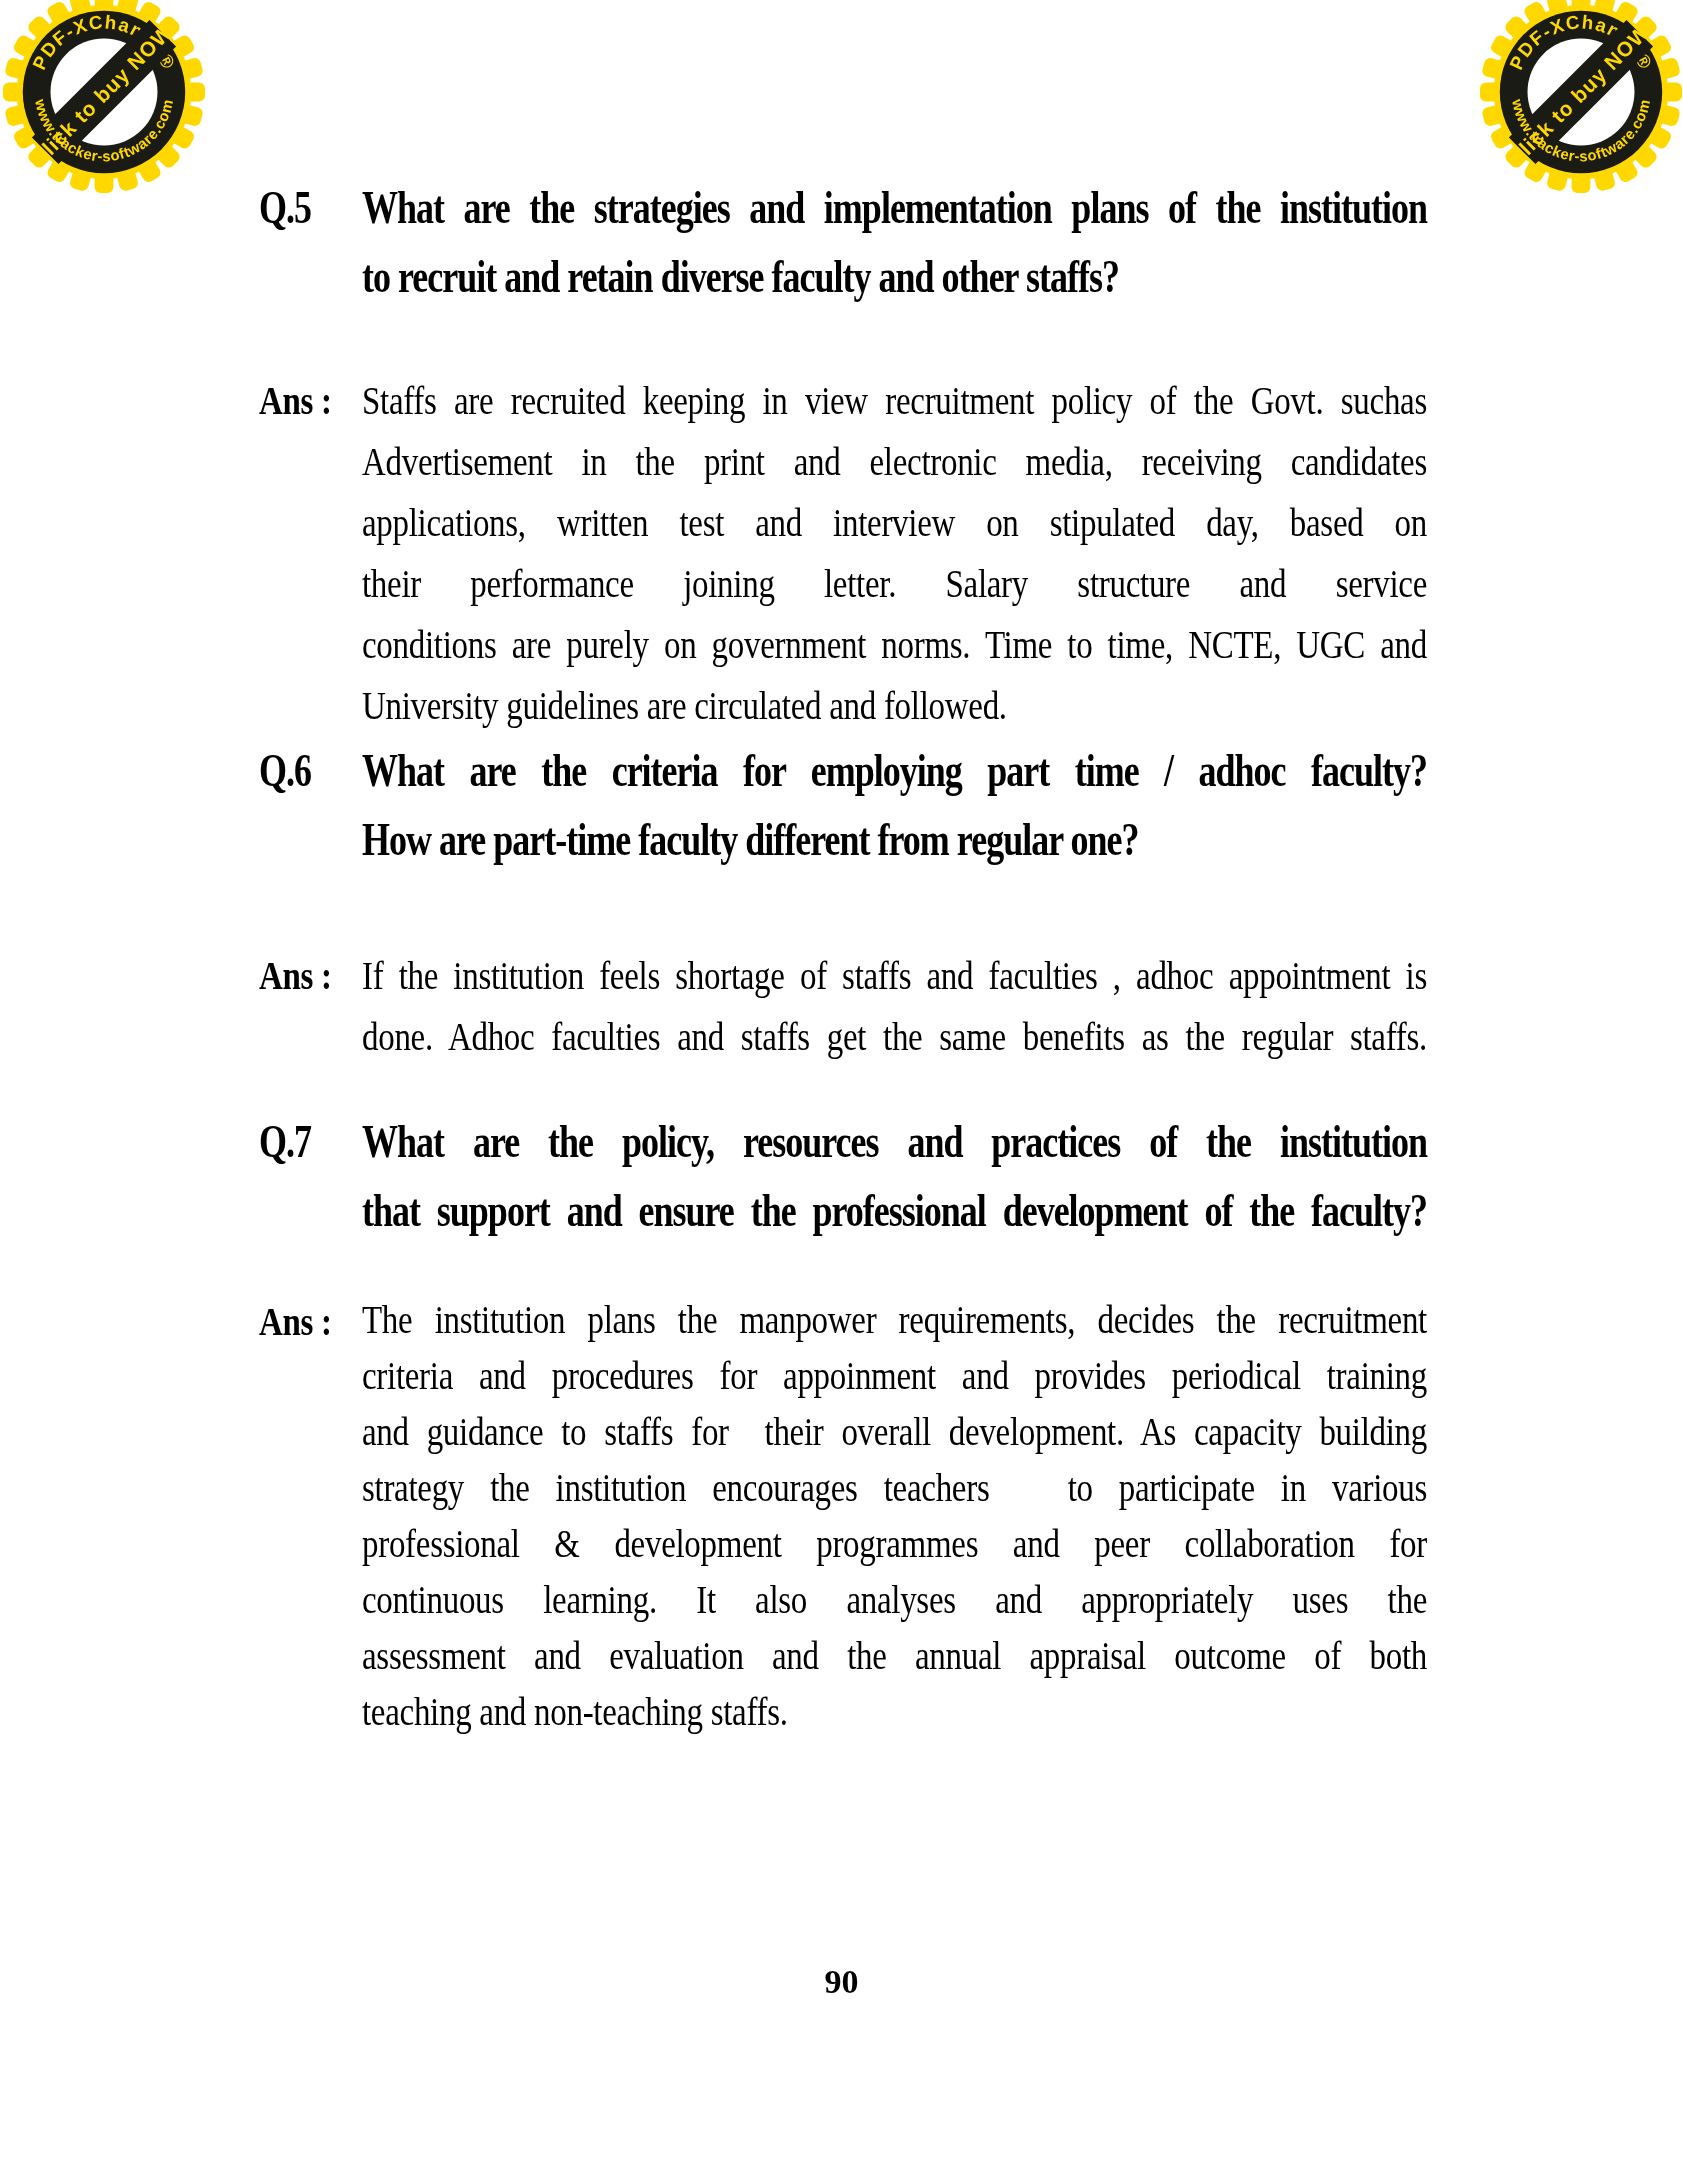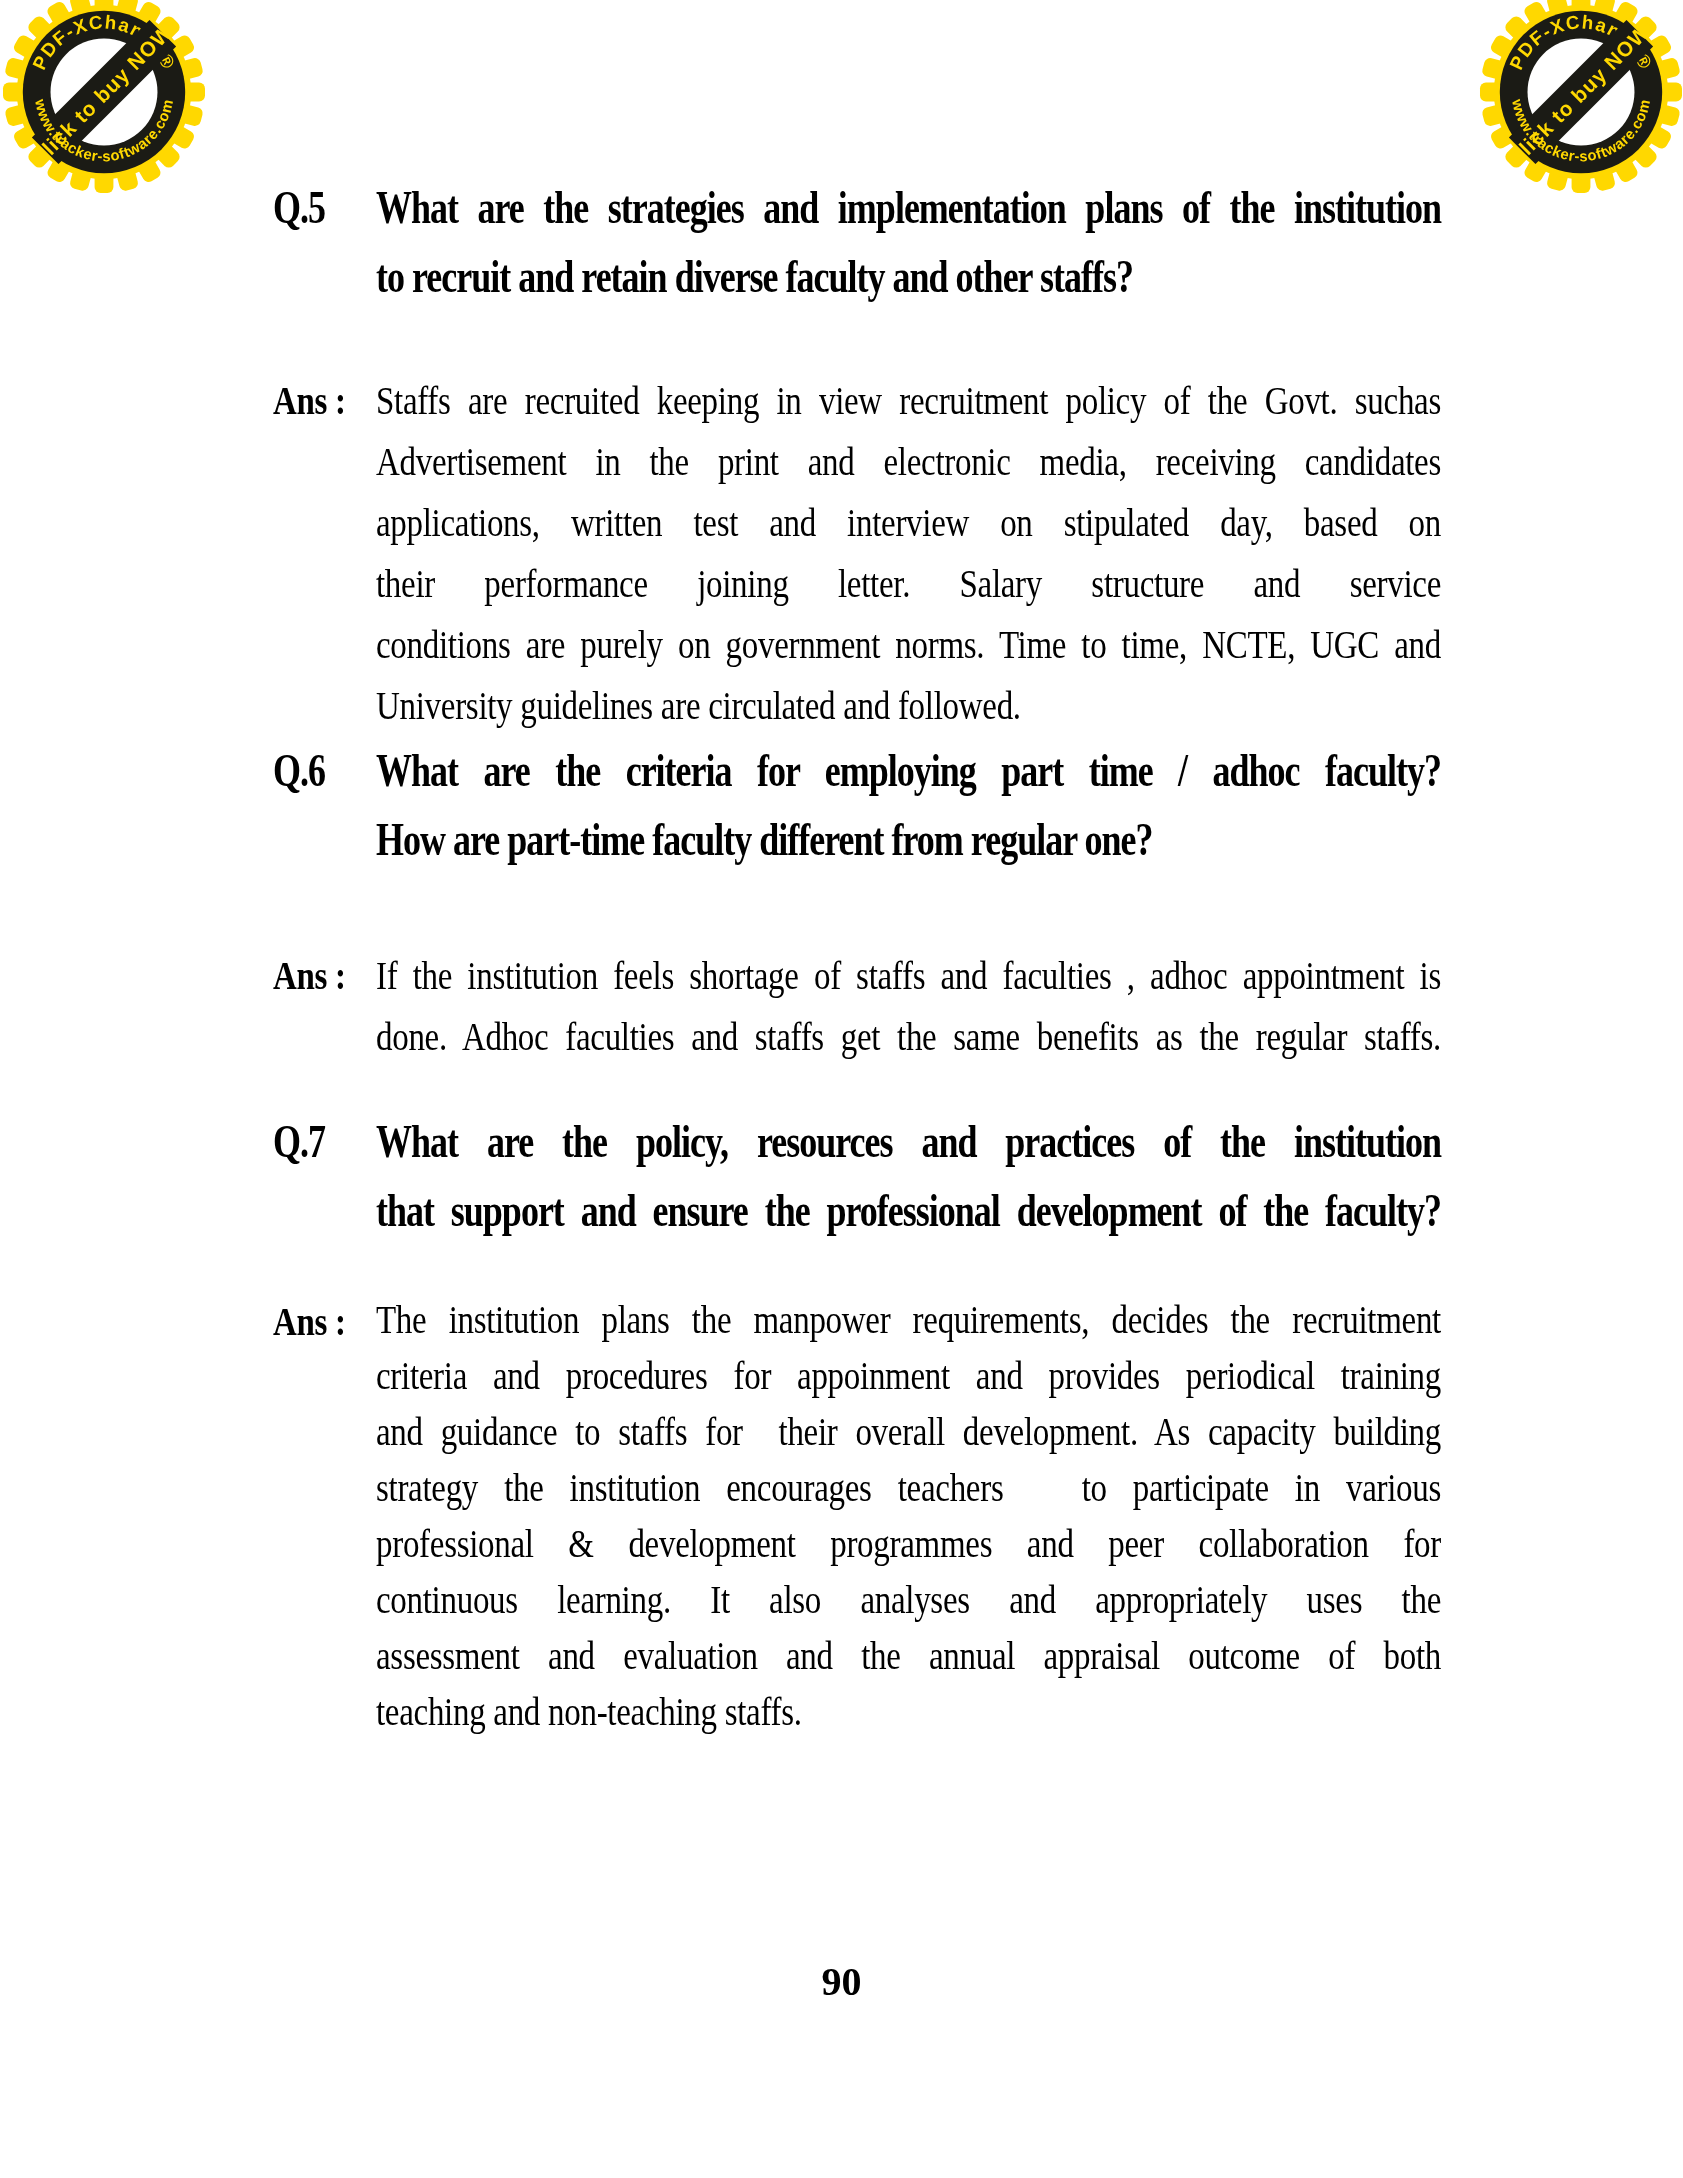--- a/index.html
+++ b/index.html
@@ -11,21 +11,21 @@
 
   
   .stamp{position:absolute;top:-10px;}
   .stamp.left{left:2px;}
   .stamp.right{left:1479px;}
   .arc-brand{font-family:"Liberation Sans",sans-serif;font-weight:bold;font-size:19px;letter-spacing:1.5px;fill:#FFD800;}
   .arc-url{font-family:"Liberation Sans",sans-serif;font-weight:bold;font-size:15px;letter-spacing:0.5px;fill:#FFD800;}
   .band-text{font-family:"Liberation Sans",sans-serif;font-weight:bold;font-size:21px;letter-spacing:1px;fill:#FFD800;}
 
   
-  .content{position:absolute;left:273px;top:174px;width:1168px;}
+  .content{position:absolute;left:259px;top:174px;width:1168px;}
   .row{display:flex;align-items:flex-start;}
   .row .label{flex:0 0 103px;font-weight:bold;}
   .lines{flex:1;min-width:0;}
   .q-label,.q-line{
     font-size:36px;font-weight:bold;line-height:69px;letter-spacing:-1px;
     transform:scaleY(1.3);
   }
   .a-label,.a-line{
     font-size:33px;line-height:61px;letter-spacing:-0.3px;
     transform:scaleY(1.22);
@@ -35,21 +35,21 @@
   .fill{text-align:justify;text-align-last:justify;}
 
   #ans1{margin-top:59px;}
   #q6{}
   #ans2{margin-top:71px;}
   #q7{margin-top:40px;}
   #ans3{margin-top:46px;}
 
   .page-number{
     position:absolute;left:0;right:0;top:1964px;text-align:center;
-    font-size:40px;font-weight:bold;line-height:36px;
+    font-size:34px;font-weight:bold;line-height:36px;
   }
 </style>
 </head>
 <body>
 
 <div class="page">
 
   <svg class="stamp left" viewBox="-103 -103 206 206" width="204" height="204">
     <defs>
       <path id="arcTopL" d="M -64 0 A 64 64 0 0 1 64 0"></path>

